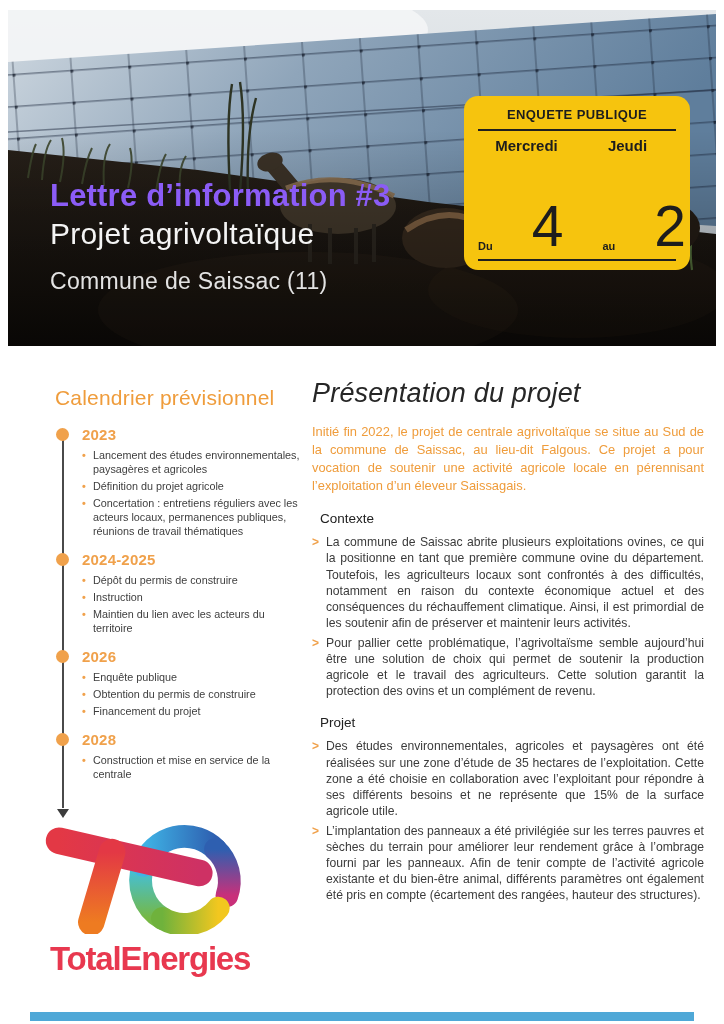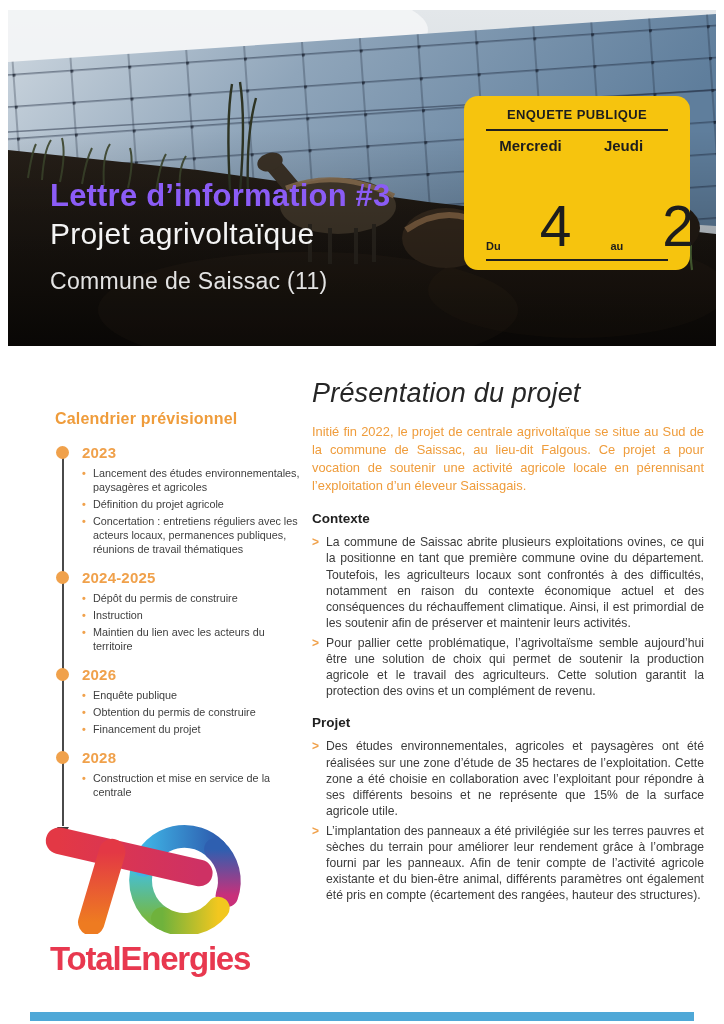--- a/index.html
+++ b/index.html
@@ -13,52 +13,52 @@
   
   .hero{position:absolute;left:8px;top:10px;width:708px;height:336px;background:#14100c;overflow:hidden;}
   .hero svg{position:absolute;inset:0;width:100%;height:100%;}
   .hero-text{position:absolute;left:42px;top:168px;z-index:3;}
   .hero-text h1{color:#8b5cf6;font-size:31px;font-weight:700;letter-spacing:.2px;line-height:1.15;}
   .hero-text h2{color:#f4f4f4;font-size:30px;font-weight:400;letter-spacing:.3px;margin-top:3px;}
   .hero-text p{color:#e3e3e3;font-size:23px;font-weight:400;margin-top:17px;letter-spacing:.3px;}
 
   
   .notice{position:absolute;left:456px;top:86px;width:226px;height:174px;background:var(--yellow);
-          border-radius:14px;z-index:4;color:#1d1d1d;padding:11px 20px 9px;display:flex;flex-direction:column;}
+          border-radius:14px;z-index:4;color:#1d1d1d;padding:11px 12px 9px;display:flex;flex-direction:column;}
   .notice-label{text-align:center;font-weight:700;font-size:13px;letter-spacing:.4px;}
   .notice-rule{border-top:2px solid #1f1f1f;margin:7px 2px 6px;}
   .notice-rule.bottom{margin:7px 2px 0;}
   .notice-days{display:flex;font-weight:700;font-size:15px;}
   .notice-days span{flex:1;text-align:center;}
   .notice-dates{display:flex;align-items:flex-end;flex:1;padding:0 2px;gap:39px;}
   .notice-dates .sm{font-size:11px;font-weight:700;width:18px;}
   .notice-dates .big{flex:1;text-align:center;font-size:57px;font-weight:500;line-height:.9;}
   .notice-months{display:flex;font-size:14px;margin-top:2px;}
   .notice-months>span{flex:1;text-align:center;white-space:nowrap;}
   .notice-months b{font-weight:700;}
 
   
   .calendar{position:absolute;left:55px;top:386px;width:248px;}
-  .calendar h3{color:var(--orange);font-size:16px;font-weight:700;letter-spacing:.2px;margin-top:24px;}
+  .calendar h3{color:var(--orange);font-size:21px;font-weight:400;letter-spacing:.2px;}
   .tl{position:relative;margin-top:16px;padding-bottom:16px;}
   .tl-line{position:absolute;left:7px;top:6px;bottom:2px;width:1.6px;background:#4a4a4a;}
   .tl-arrow{position:absolute;left:2px;bottom:-8px;width:0;height:0;
             border-left:6px solid transparent;border-right:6px solid transparent;border-top:9px solid #3c3c3c;}
   .milestone{position:relative;padding-left:27px;margin-bottom:13px;}
   .dot{position:absolute;left:1px;top:2px;width:13px;height:13px;border-radius:50%;background:#F0A14B;}
   .year{color:#F0A14B;font-size:15px;font-weight:700;margin-bottom:5px;letter-spacing:.2px;}
   .milestone ul{list-style:none;}
   .milestone li{position:relative;padding-left:11px;font-size:10.8px;line-height:1.3;color:#3e3e3e;margin-bottom:3px;}
   .milestone li .m{position:absolute;left:0;top:0;color:#F0A14B;font-weight:700;}
 
   
   .presentation{position:absolute;left:312px;top:378px;width:392px;}
   .presentation h2{font-size:27px;font-weight:400;color:#262626;letter-spacing:.2px;font-style:italic;}
   .intro{margin-top:14px;color:var(--orange);font-weight:400;font-size:12.9px;line-height:1.4;text-align:justify;}
-  .sec-h{font-size:13.5px;font-weight:700;color:#212121;margin:16px 0 8px;}
+  .sec-h{font-size:13.5px;font-weight:400;color:#212121;margin:16px 8px 8px;}
   .brow{display:flex;margin-bottom:3px;}
   .brow .bm{color:#F0A14B;font-weight:700;width:14px;flex:none;font-size:12px;line-height:1.35;}
   .brow p{font-size:12.2px;line-height:1.33;color:#3b3b3b;text-align:justify;flex:1;}
 
   
   .logo{position:absolute;left:42px;top:810px;width:230px;}
   .logo svg{width:218px;height:124px;display:block;}
   .wordmark{margin:6px 0 0 8px;color:var(--red);font-size:33px;font-weight:700;letter-spacing:-1.2px;}
   .footer-bar{position:absolute;left:30px;top:1012px;width:664px;height:9px;background:var(--blue);}
 </style>

